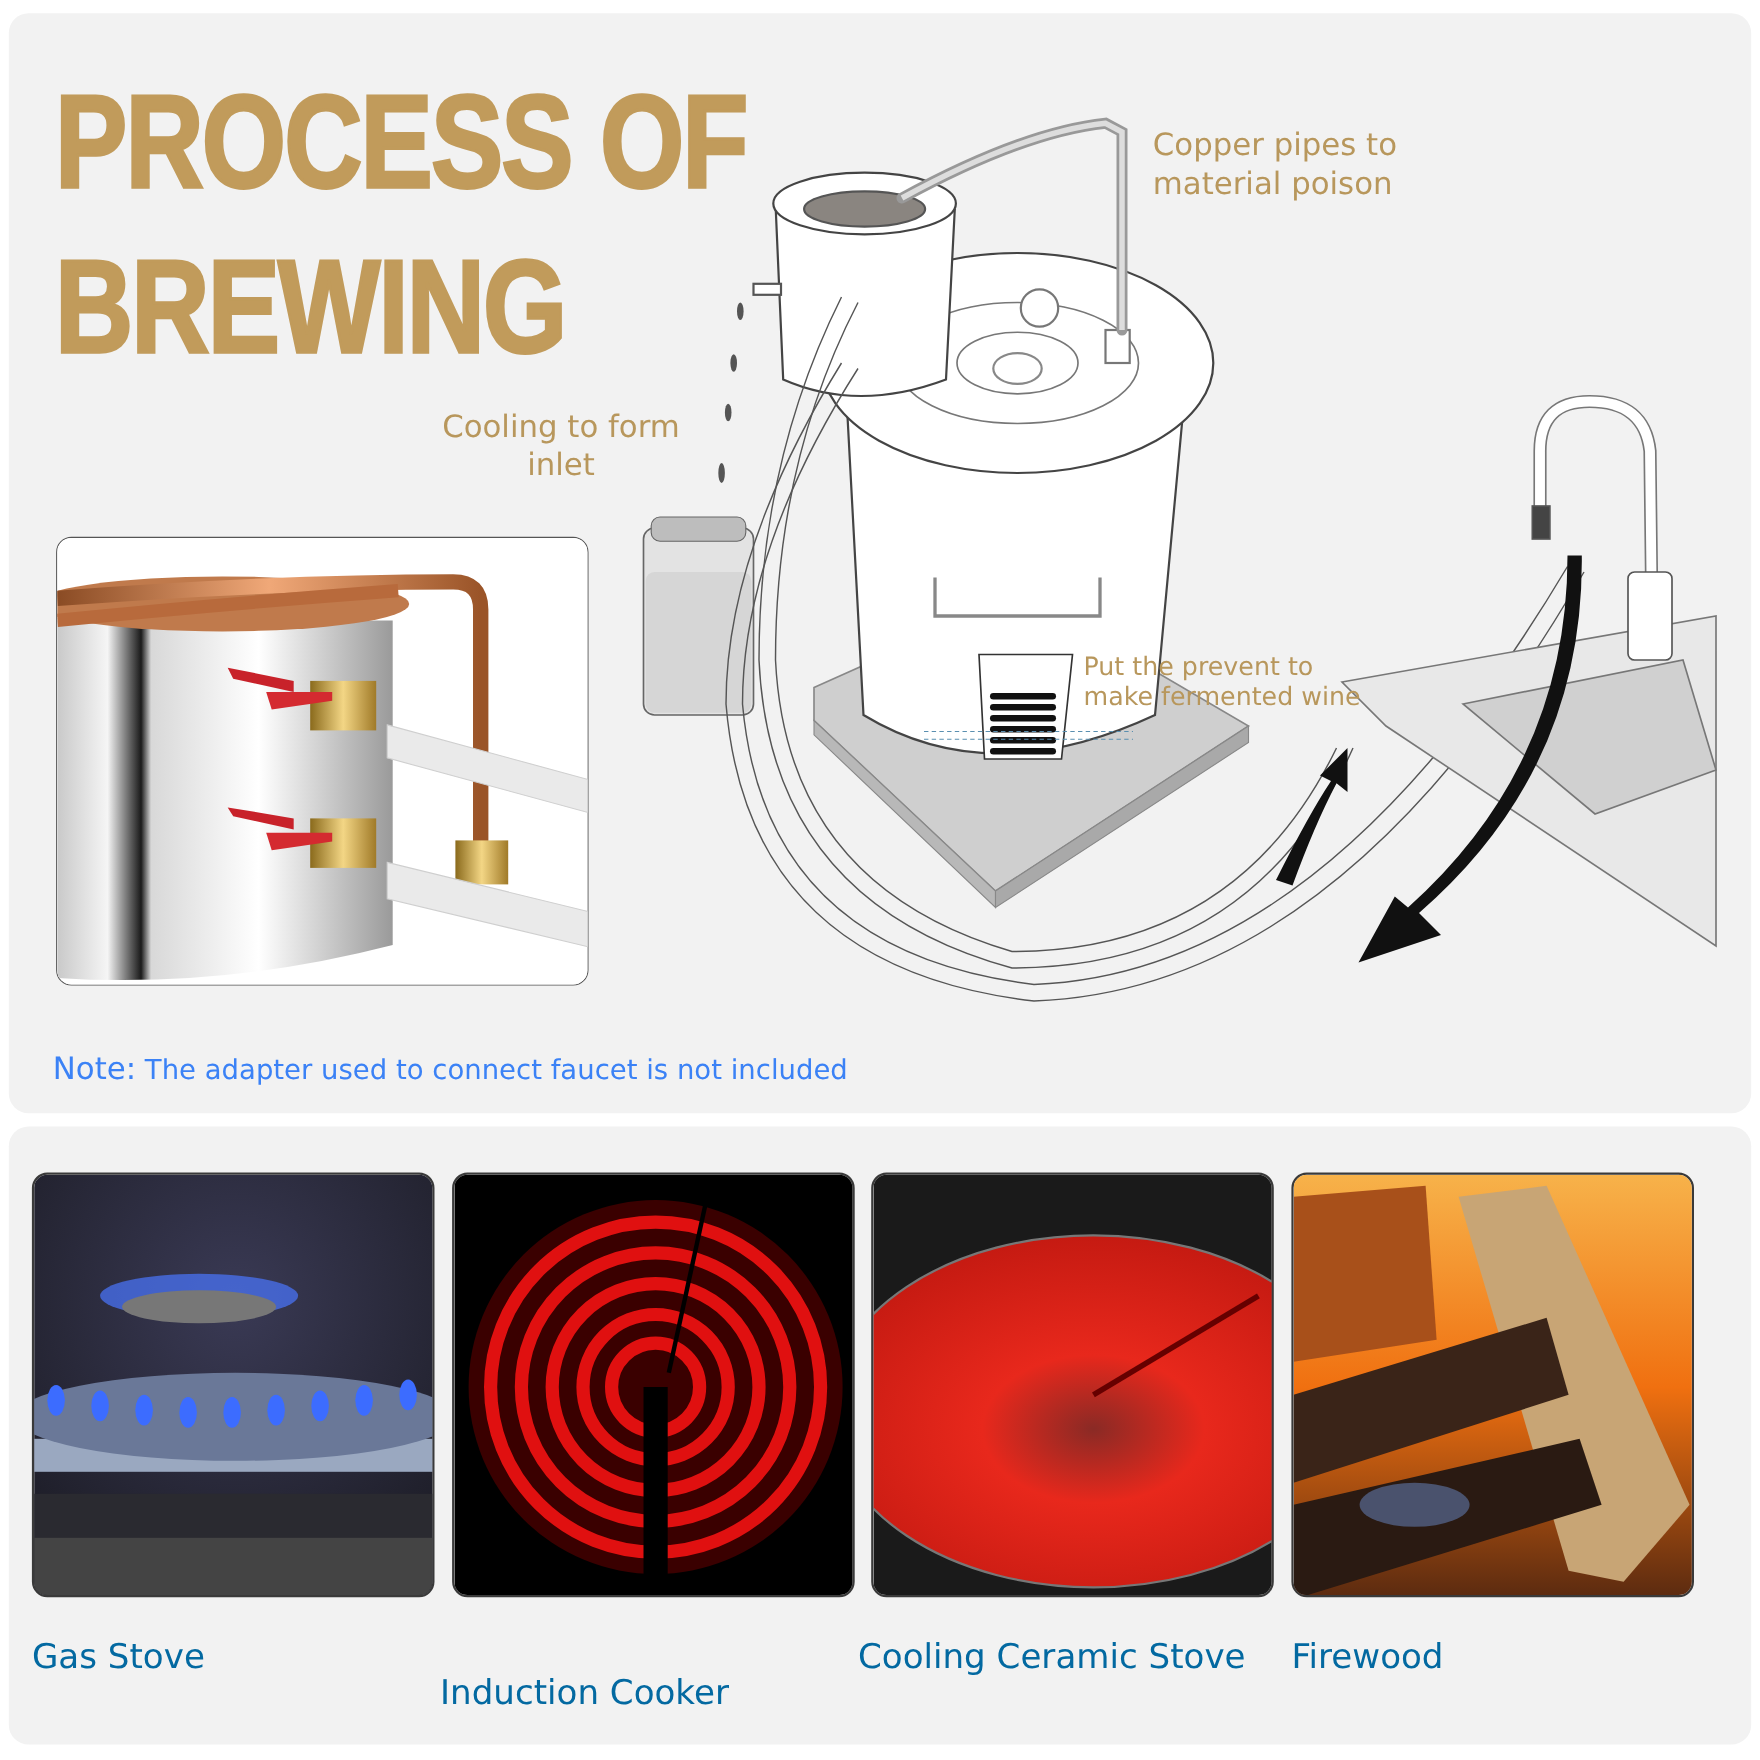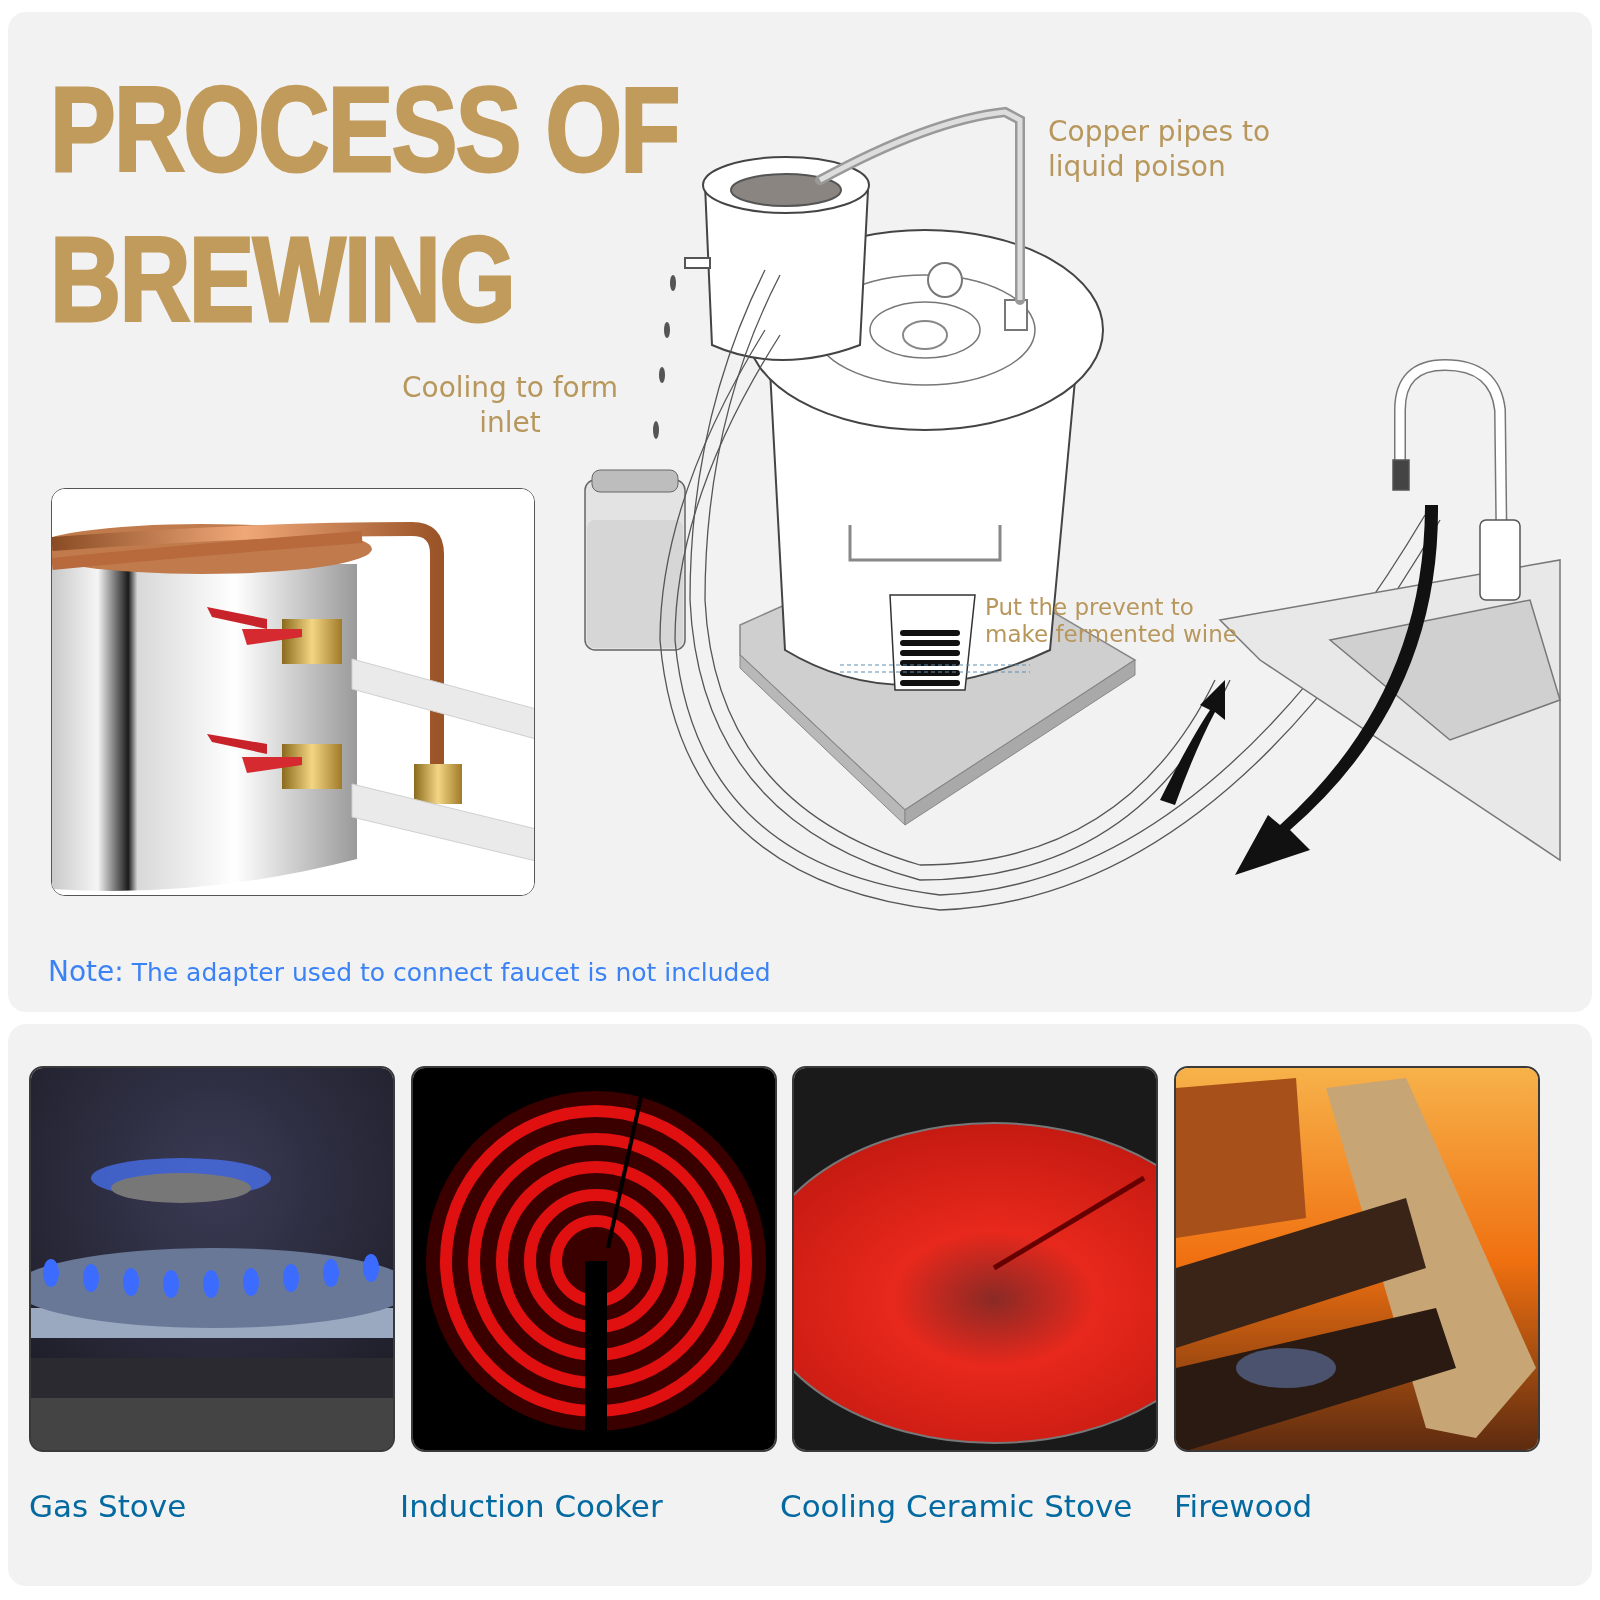--- a/index.html
+++ b/index.html
@@ -32,21 +32,21 @@
   .source-card { position: absolute; top: 1066px; width: 366px; height: 386px; border-radius: 14px; overflow: hidden;
                  border: 2px solid #3a3a3a; }
   #card-gas { left: 29px; }
   #card-induction { left: 411px; }
   #card-ceramic { left: 792px; }
   #card-firewood { left: 1174px; }
 
   .source-label { position: absolute; top: 1488px; width: 366px; font-family: "DejaVu Sans", sans-serif;
                   font-size: 31px; color: #0369a1; }
   #label-gas { left: 29px; }
-  #label-induction { left: 400px; width: 366px; }
+  #label-induction { left: 400px; width: 366px; margin-top: 33px; }
   #label-ceramic { left: 780px; width: 400px; }
   #label-firewood { left: 1174px; }
   svg { display: block; }
 </style>
 </head>
 <body>
 
 <div class="panel" id="top-panel"></div>
 
 <div id="title">
@@ -130,21 +130,21 @@
       <rect x="1480" y="520" width="40" height="80" rx="6"></rect>
     </g>
 
     <path d="M1160,800 Q1190,740 1210,710 L1200,705 L1225,680 L1225,720 L1215,712 Q1195,750 1175,805 Z" fill="#111"></path>
     <path d="M1425,505 L1438,505 Q1440,700 1290,830 L1310,850 L1235,875 L1268,815 L1280,825 Q1425,695 1425,505 Z" fill="#111"></path>
   </svg>
 </div>
 
 <div class="callout" id="callout-copper">
   <div>Copper pipes to</div>
-  <div>liquid poison</div>
+  <div>material poison</div>
 </div>
 
 <div class="callout" id="callout-cooling">
   <div>Cooling to form</div>
   <div>inlet</div>
 </div>
 
 <div class="callout" id="callout-material">
   <div>Put the prevent to</div>
   <div>make fermented wine</div>

